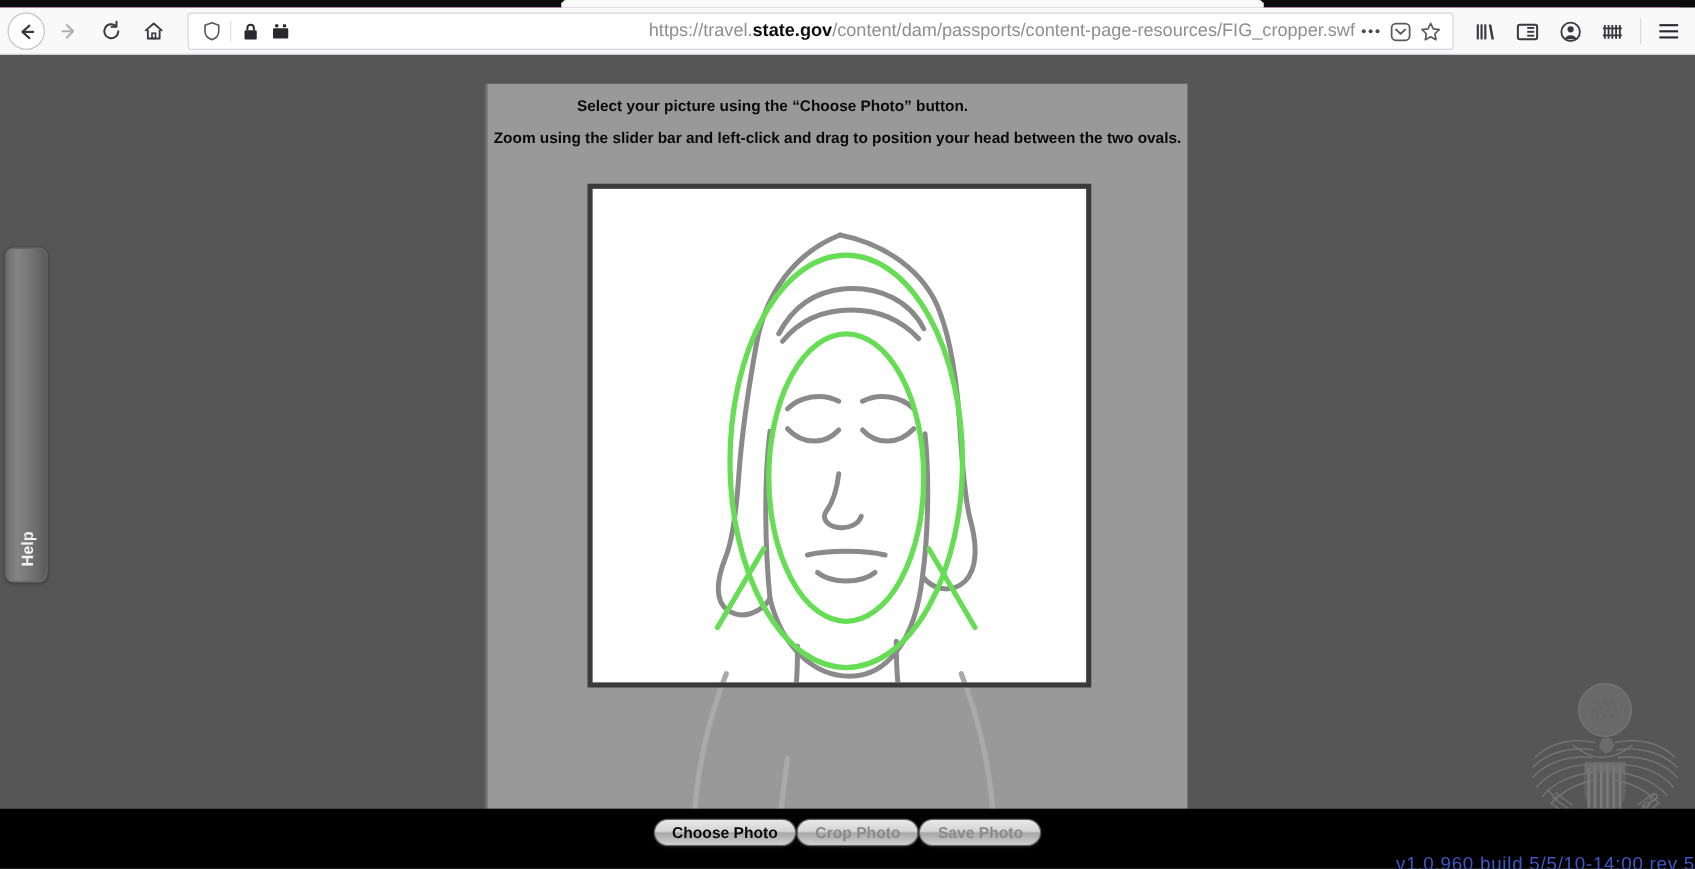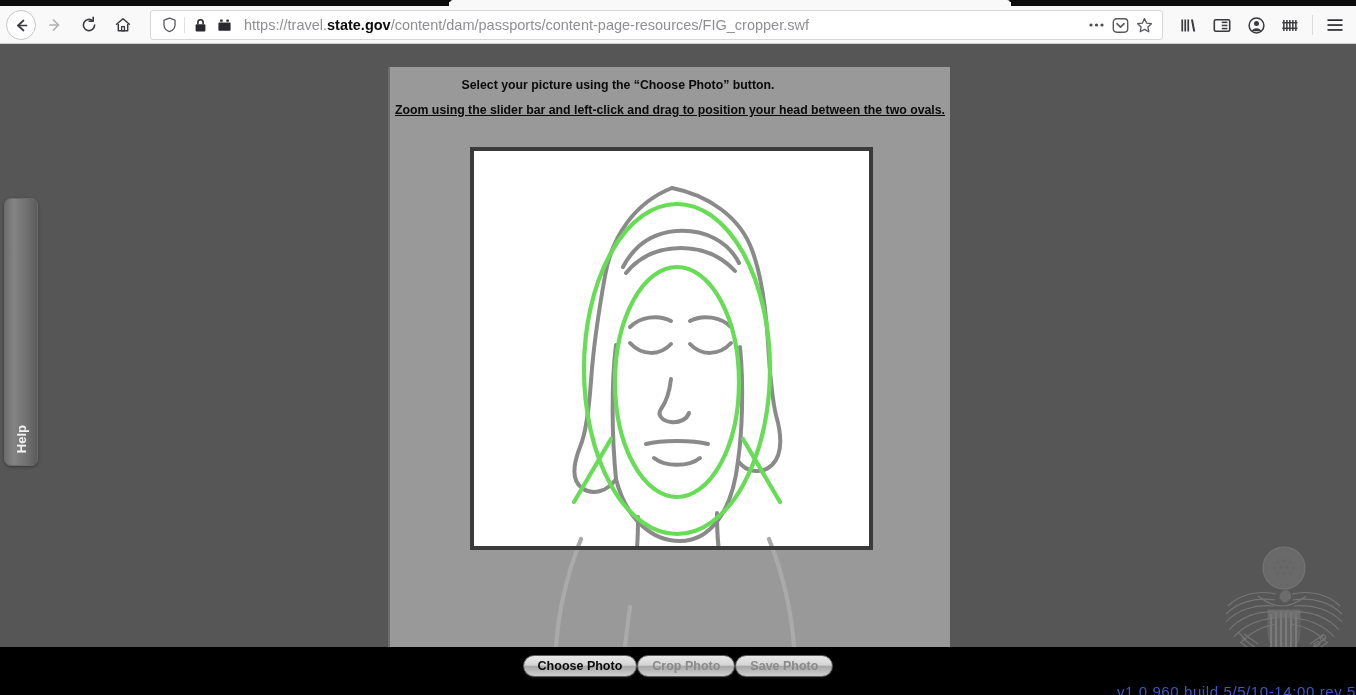--- a/index.html
+++ b/index.html
@@ -9,20 +9,21 @@
     overflow: hidden;
     font-family: "Liberation Sans", sans-serif;
     background: #000;
   }
 
   
   #browser-chrome {
     position: absolute; left: 0; top: 0;
     width: 1344px; height: 44px;
     background: #a21caf;
+    text-align: right;
   }
   #tabstrip {
     position: absolute; left: 0; top: 0;
     width: 1356px; height: 6px;
     background: #0c0c0d;
   }
   #tab-active {
     position: absolute; left: 450px; top: 0;
     width: 560px; height: 6px;
     background: #f9f9fa;
@@ -128,21 +129,21 @@
 
   .instr {
     text-align: center;
     color: #0a0a0a;
     font-weight: 700;
     font-size: 12.3px;
     line-height: 1;
     white-space: nowrap;
   }
   #instr1 { position:absolute; left:0; top:12px; width:456px; }
-  #instr2 { position:absolute; left:0; top:37px; width:560px;text-decoration:underline; }
+  #instr2 { position:absolute; left:0; top:37px; width:560px; }
   #instr3 { position:absolute; left:0; top:62px; width:560px; }
 
   
   #figure-area {
     position: absolute; left: 0; top: 80px;
     width: 560px; height: 500px;
   }
   #figure-svg { position:absolute; left:0; top:0; width:560px; height:500px; display:block; }
 
   

